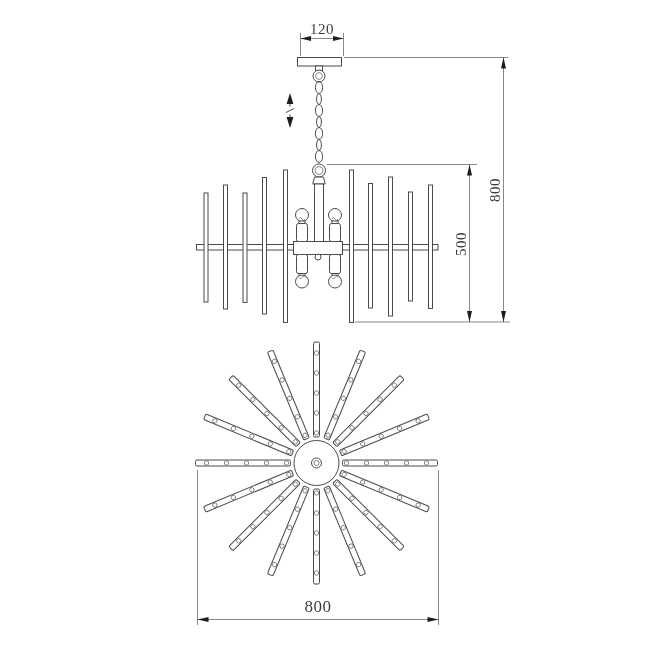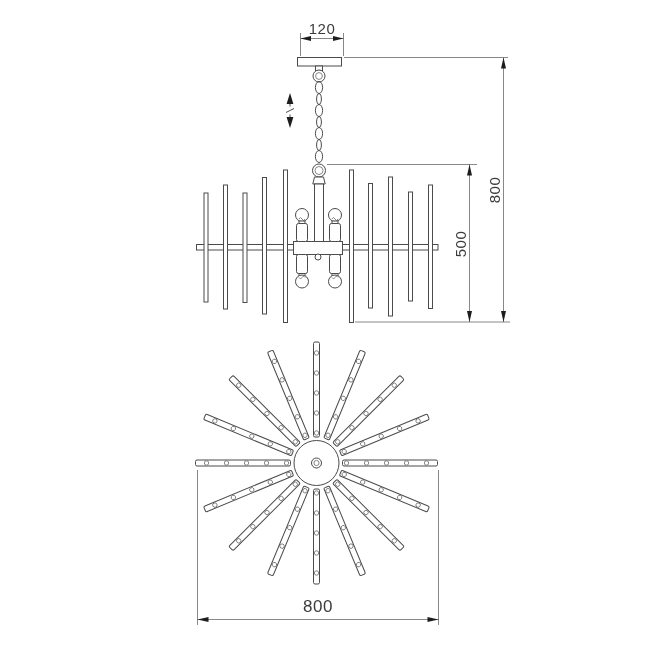--- a/index.html
+++ b/index.html
@@ -1,18 +1,18 @@
 <!DOCTYPE html>
 <html><head>
 <meta charset="utf-8">
 <style>
   html,body{margin:0;padding:0;background:#f6f6f6;}
   .canvas{
     position:relative;width:650px;height:650px;background:#ffffff;
-    font-family:Liberation Sans, sans-serif;overflow:hidden;
+    font-family:Liberation Serif, serif;overflow:hidden;
   }
   svg{display:block;}
   .ln{stroke:#4b4b4b;stroke-width:1;fill:none;}
   .shape{stroke:#4b4b4b;stroke-width:1;fill:#ffffff;}
   .thin{stroke:#6a6a6a;stroke-width:0.8;fill:none;}
   .arrow{fill:#1d1d1d;stroke:none;}
   .dimtext{fill:#3c3c3c;font-size:15px;letter-spacing:0.5px;}
   .dimtext-lg{fill:#3c3c3c;font-size:17px;letter-spacing:0.5px;}
 </style>
 </head>

